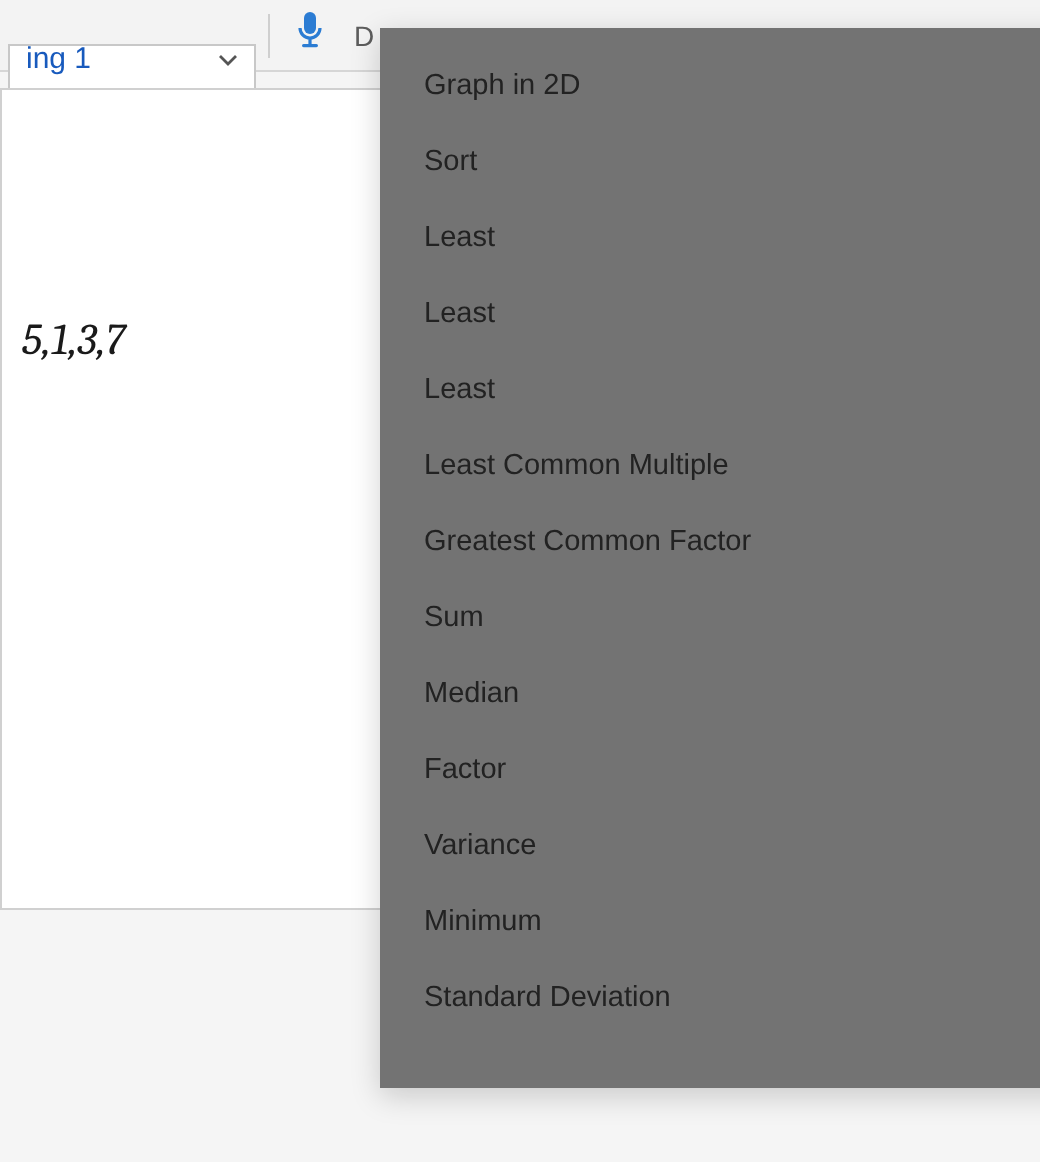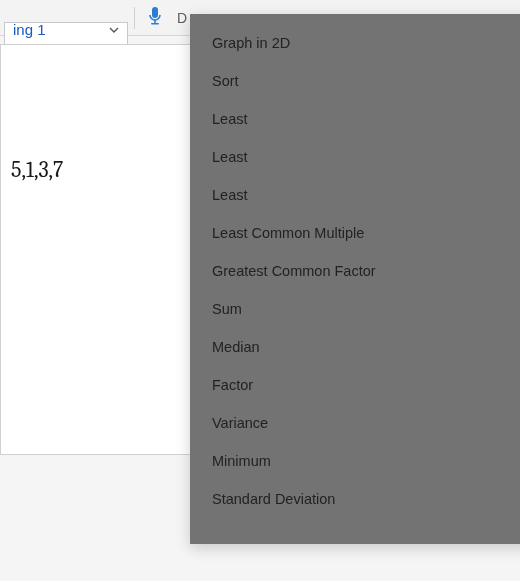--- a/index.html
+++ b/index.html
@@ -61,20 +61,21 @@
       margin-left: 2px;
     }
     .canvas {
       position: absolute;
       top: 44px;
       left: 0;
       width: 195px;
       height: 411px;
       background: #fff;
       border: 1px solid #d0d0d0;
+      font-style: italic;
     }
     .math-expr {
       position: absolute;
       top: 112px;
       left: 10px;
       font-family: Cambria, "Times New Roman", serif;
       font-size: 22px;
       color: #1a1a1a;
     }
     .menu {

